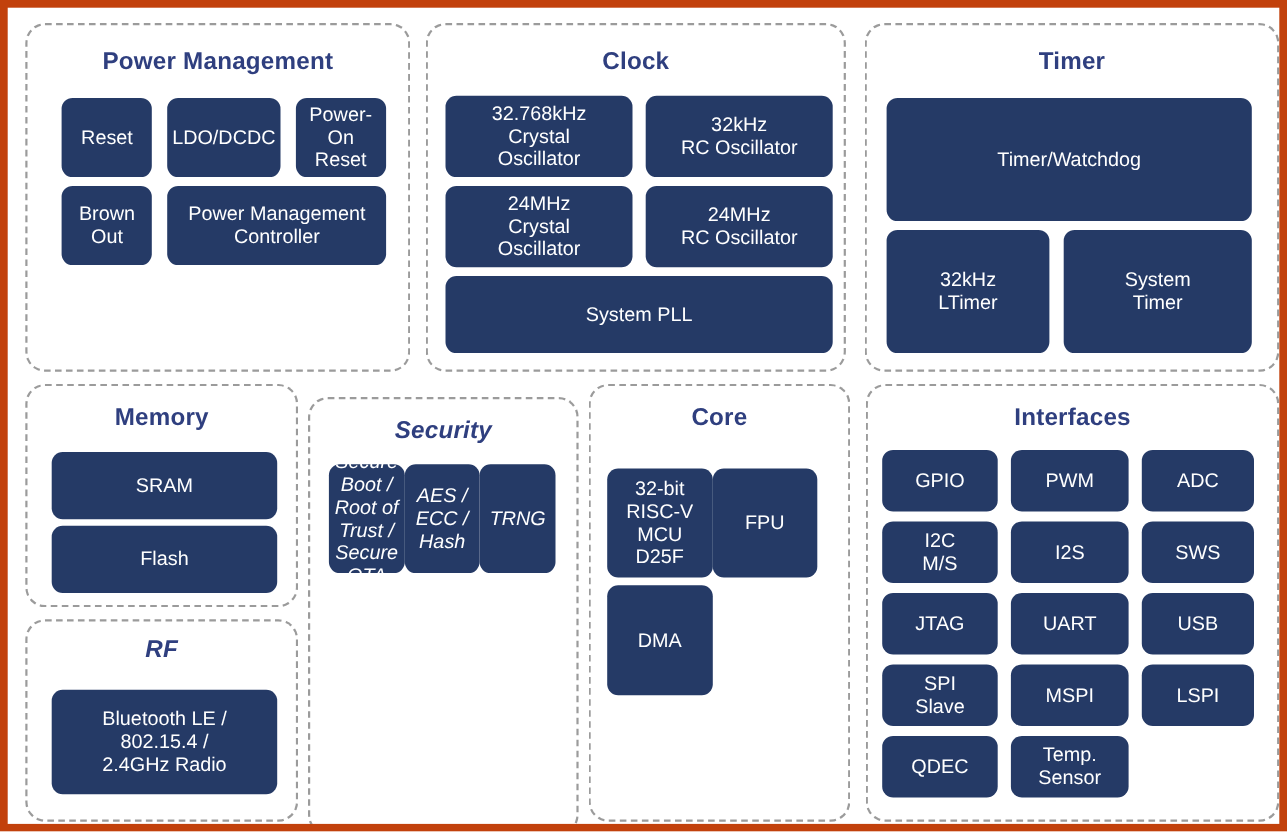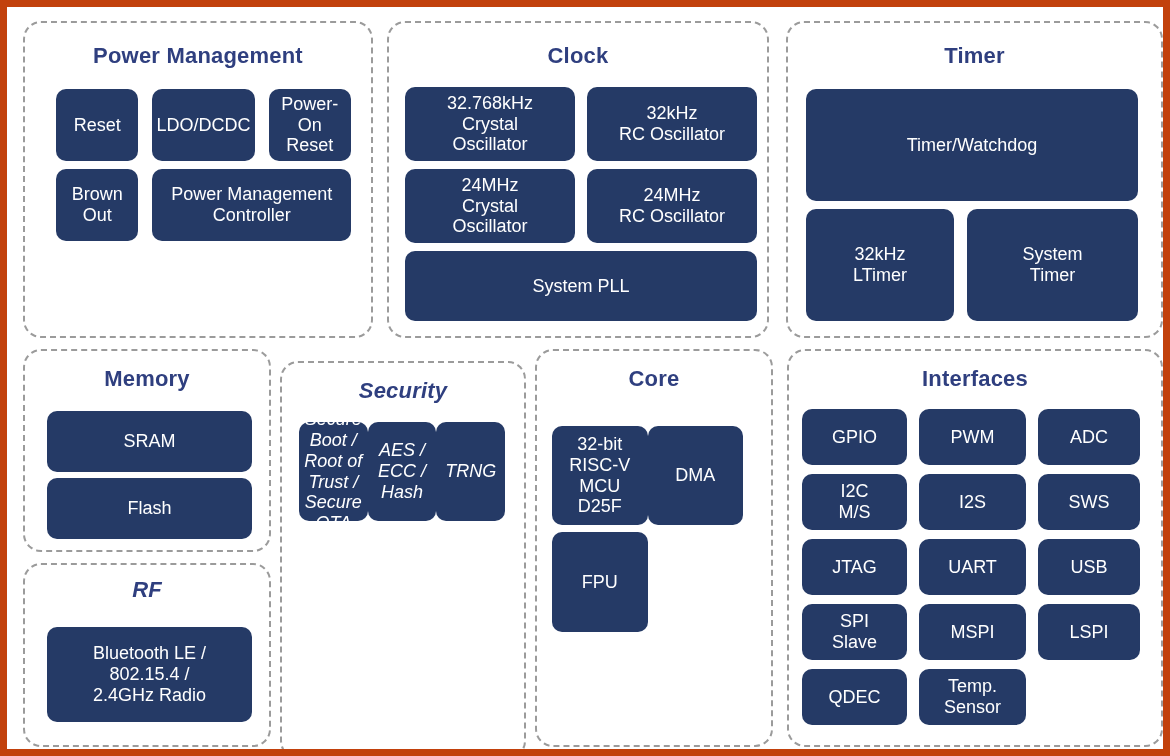--- a/index.html
+++ b/index.html
@@ -155,22 +155,22 @@
 Hash</div>
       <div class="block">TRNG</div>
     </div>
   </section>
 
   <section class="section" id="sec-core">
     <h2 class="section-title">Core</h2>
     <div class="grid">
       <div class="block">32-bit RISC-V
 MCU D25F</div>
+      <div class="block">FPU</div>
       <div class="block">DMA</div>
-      <div class="block">FPU</div>
     </div>
   </section>
 
   <section class="section" id="sec-rf">
     <h2 class="section-title">RF</h2>
     <div class="grid">
       <div class="block">Bluetooth LE /
 802.15.4 /
 2.4GHz Radio</div>
     </div>

